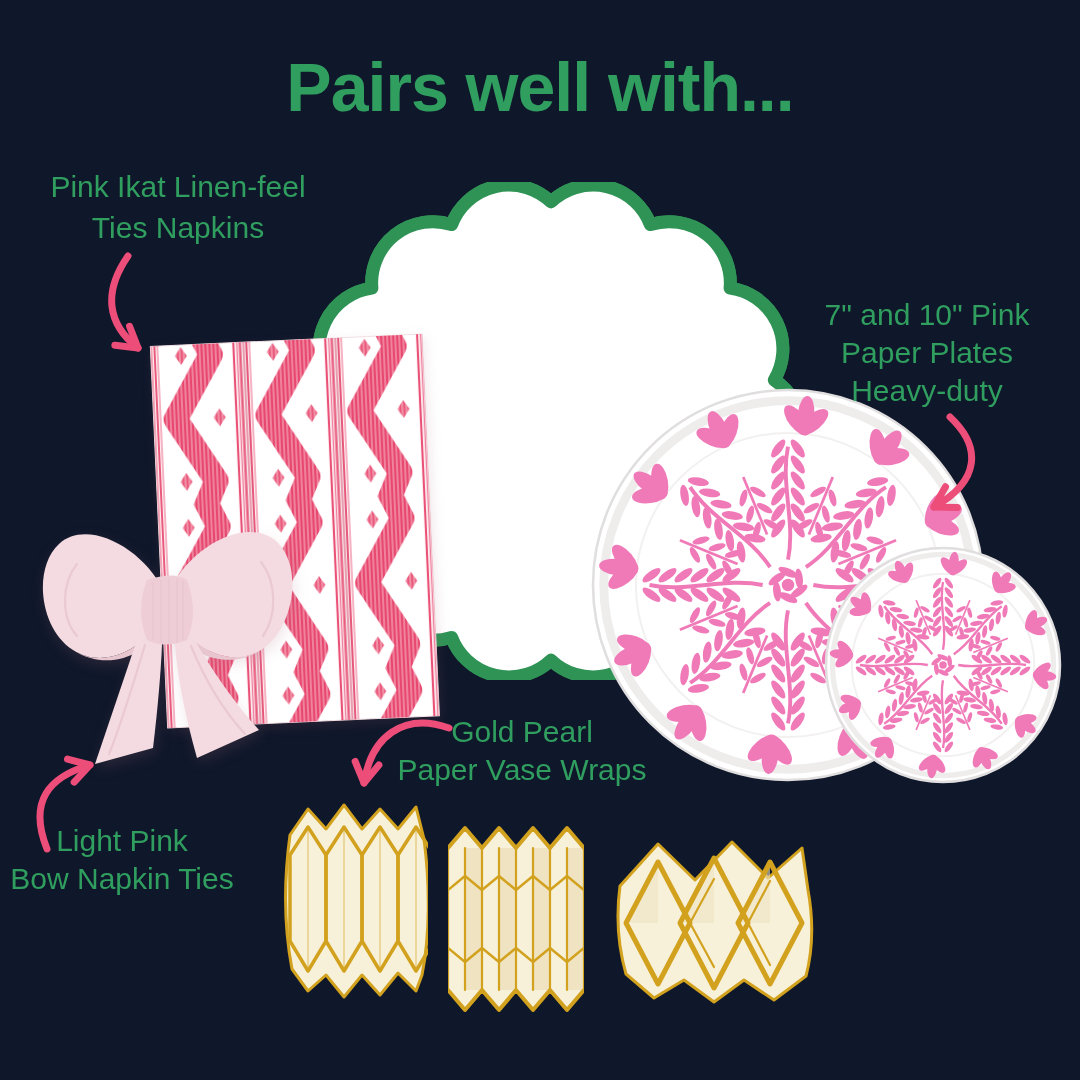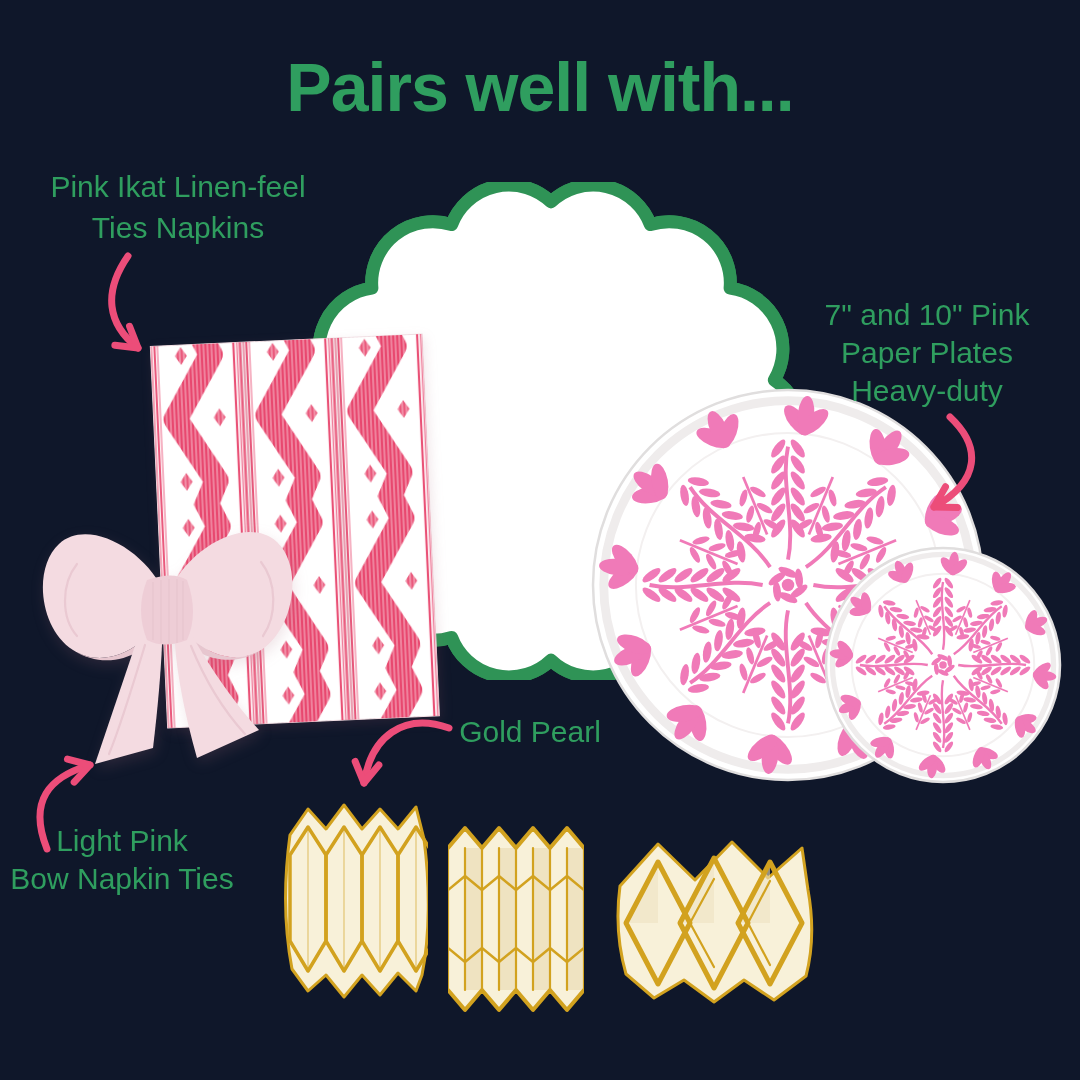--- a/index.html
+++ b/index.html
@@ -5,21 +5,21 @@
   html,body{margin:0;padding:0;background:#fff;}
   .canvas{position:relative;width:1080px;height:1080px;background:#0f172a;overflow:hidden;
           font-family:"Liberation Sans",sans-serif;padding-left:12px;}
   .title{position:absolute;top:48px;left:0;width:1080px;margin:0;text-align:center;
          font-size:68px;font-weight:bold;color:var(--green);letter-spacing:-1px;}
   .plabel{position:absolute;width:300px;text-align:center;color:var(--green);
           font-size:30px;line-height:41px;font-weight:400;}
   .label-napkins{left:28px;top:166px;}
   .label-plates{left:777px;top:296px;line-height:38px;}
   .label-bows{left:-28px;top:822px;line-height:38px;}
-  .label-vases{left:380px;top:713px;line-height:38px;}
+  .label-vases{left:372px;top:713px;line-height:38px;}
   svg{position:absolute;display:block;}
   .placemat{left:302px;top:182px;z-index:1;}
   .napkin{left:145px;top:328px;z-index:2;filter:drop-shadow(2px 4px 6px rgba(160,90,110,.15));}
   .plates{left:588px;top:386px;z-index:3;}
   .bow{left:25px;top:510px;z-index:4;filter:drop-shadow(2px 5px 7px rgba(170,110,125,.18));}
   .wrap1{left:278px;top:795px;z-index:2;}
   .wrap2{left:448px;top:818px;z-index:2;}
   .wrap3{left:610px;top:828px;z-index:2;}
   .arrows{left:0;top:0;z-index:6;pointer-events:none;}
   .plabel{z-index:7;}
@@ -67,20 +67,21 @@
     <div>7" and 10" Pink</div>
     <div>Paper Plates</div>
     <div>Heavy-duty</div>
   </div>
   <div class="plabel label-bows">
     <div>Light Pink</div>
     <div>Bow Napkin Ties</div>
   </div>
   <div class="plabel label-vases">
     <div>Gold Pearl</div>
+    <div>Paper Vase Wraps</div>
   </div>
 
   <svg class="placemat" width="498" height="498" viewBox="0 0 500 500">
     <defs>
       <g id="leaf3">
         <ellipse class="leaf" rx="3.1" ry="7" cy="-7" transform="rotate(-38)"></ellipse>
         <ellipse class="leaf" rx="3.1" ry="7" cy="-8"></ellipse>
         <ellipse class="leaf" rx="3.1" ry="7" cy="-7" transform="rotate(38)"></ellipse>
       </g>
       <g id="sprig">

